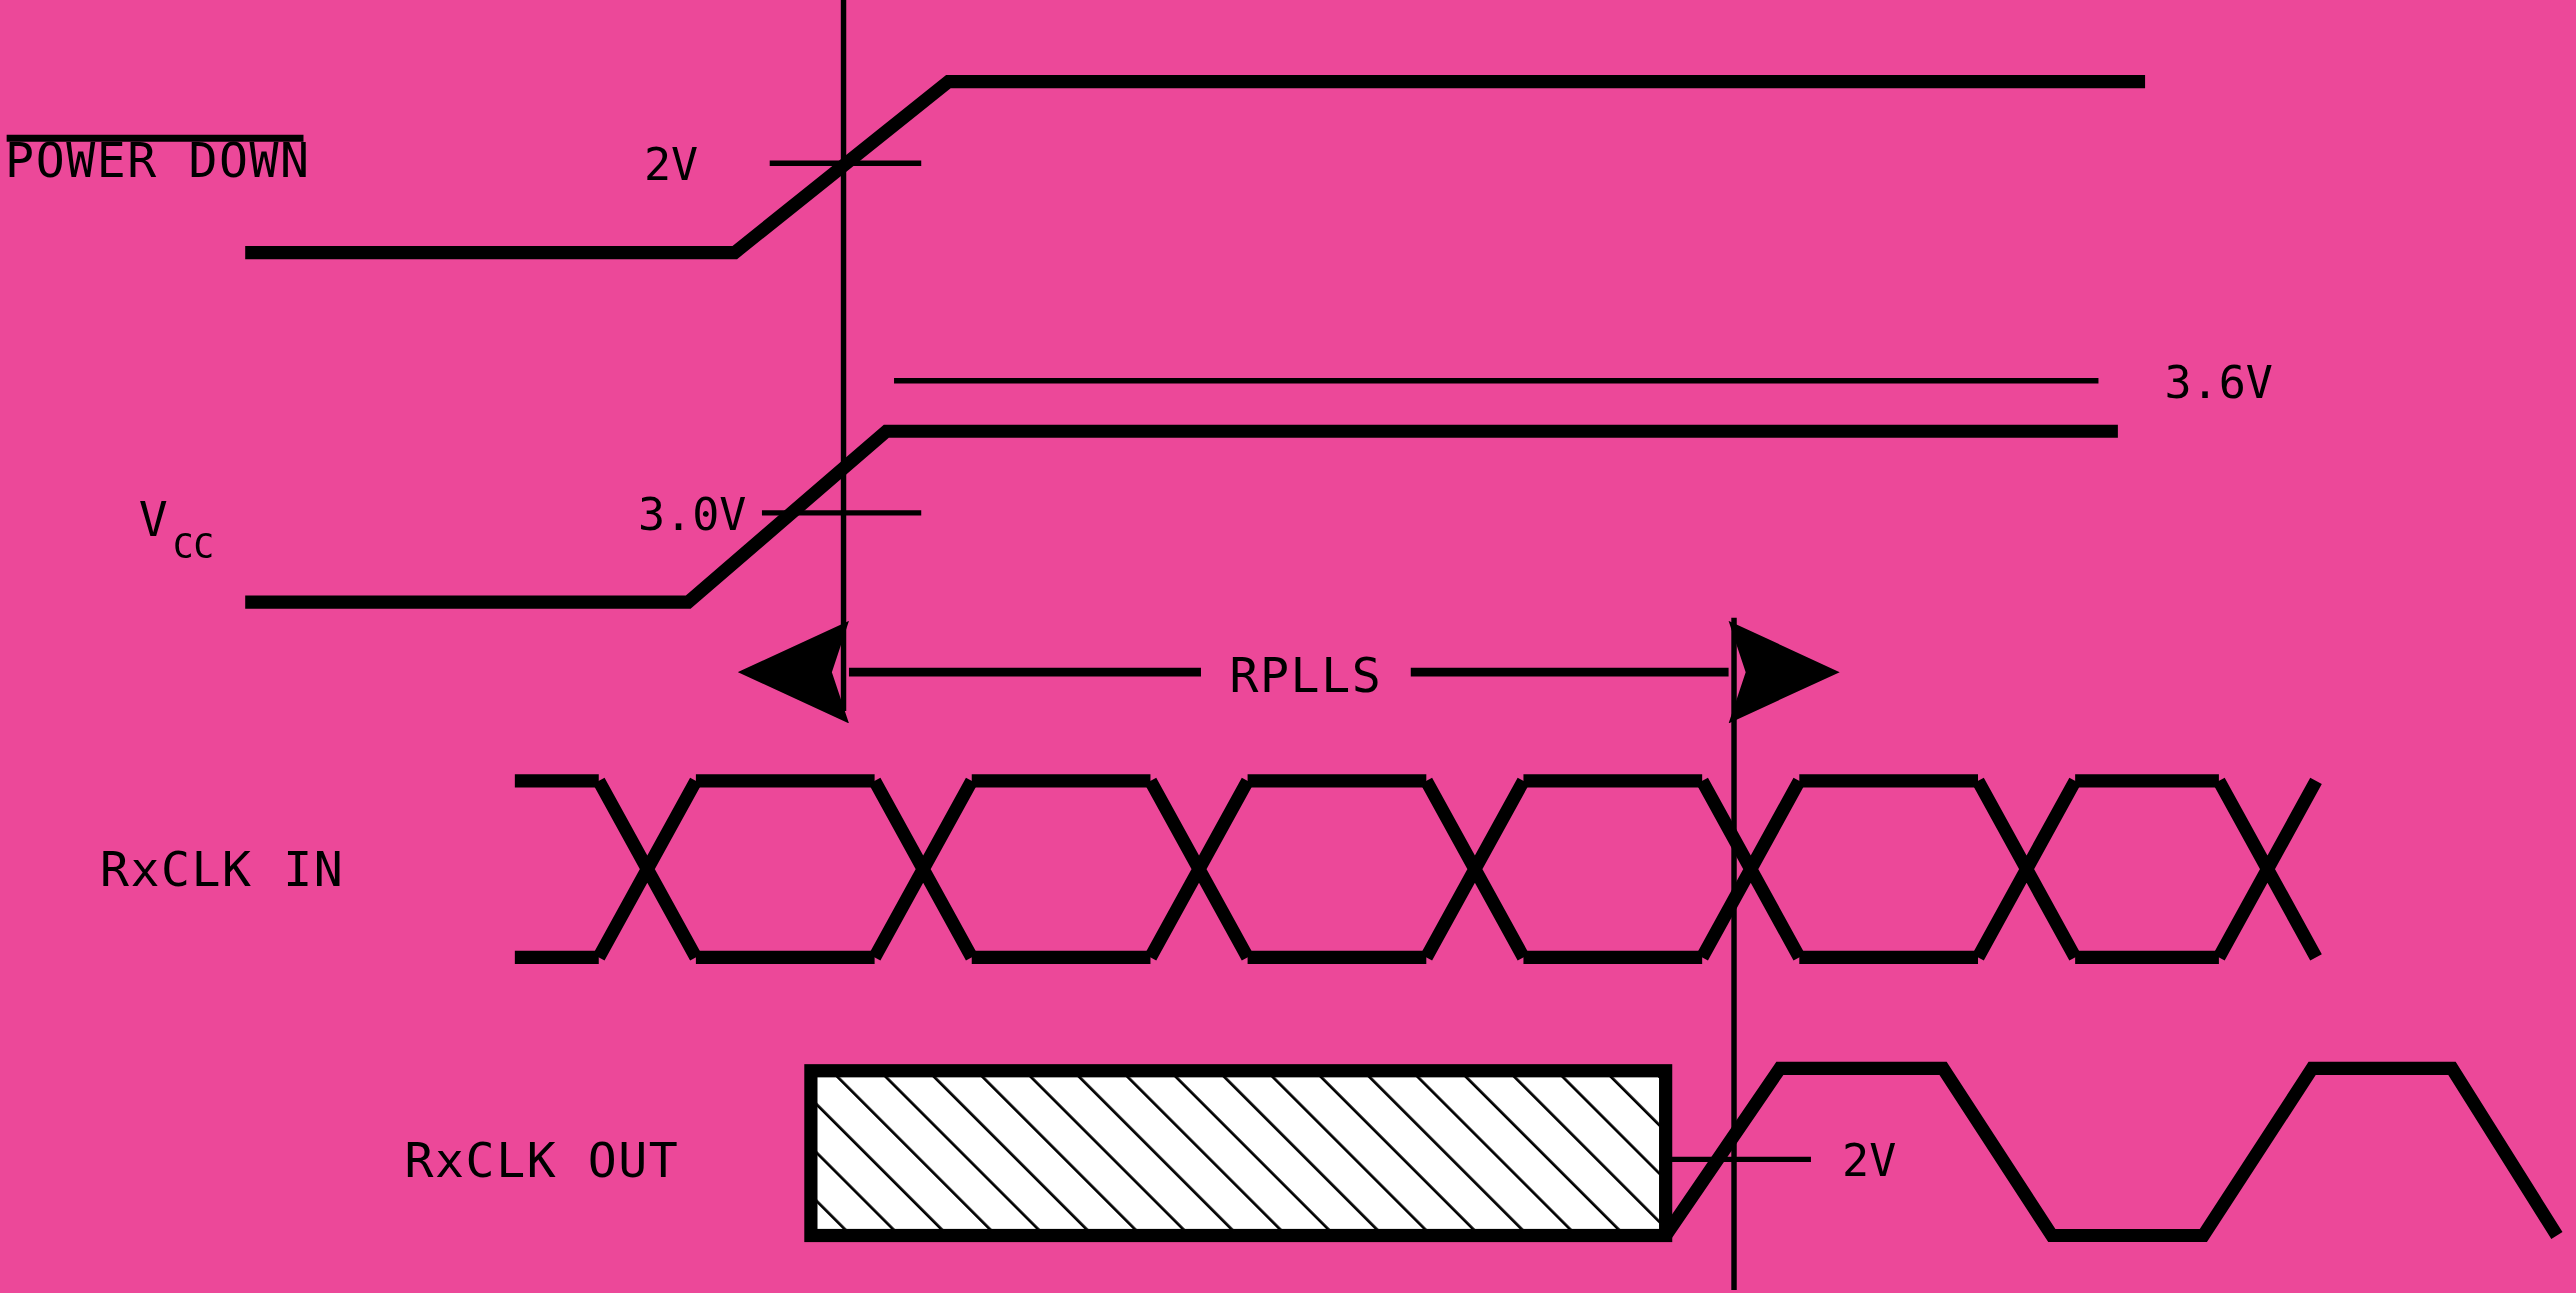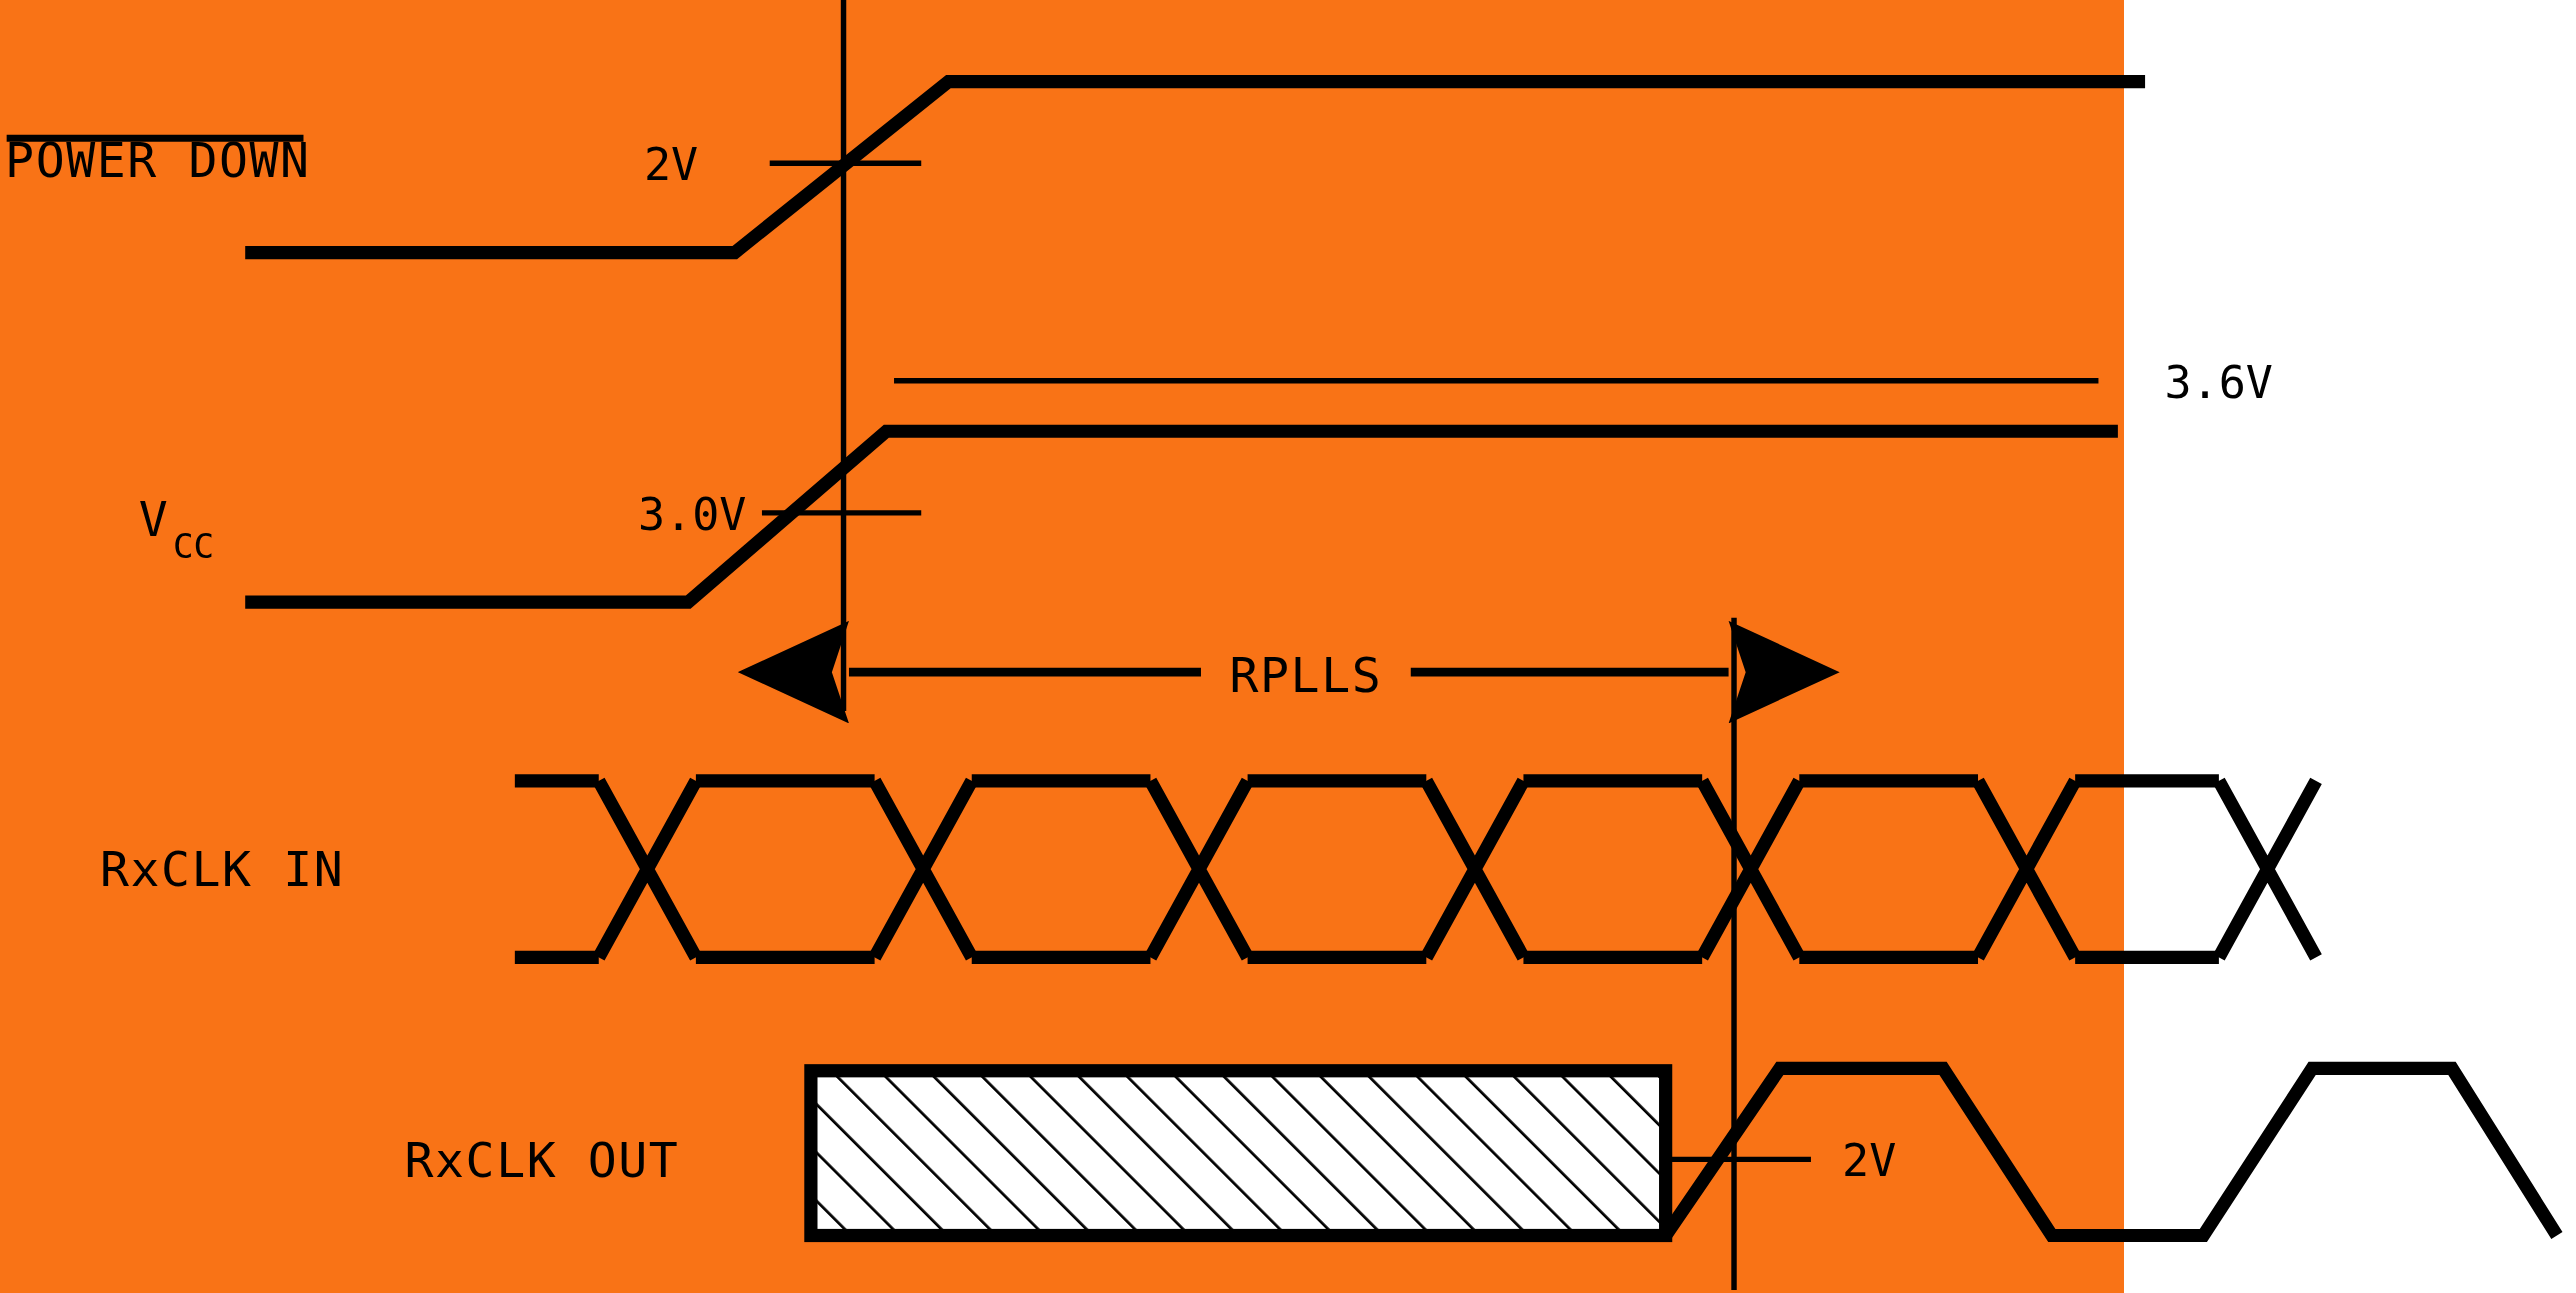--- a/index.html
+++ b/index.html
@@ -1,18 +1,18 @@
 <!DOCTYPE html>
 <html style="font-size:12.4px"><head>
 <meta charset="utf-8">
 <style>
   html,body{margin:0;padding:0;background:#ffffff;}
   body{width:2576px;height:1293px;overflow:hidden;
        font-family:"DejaVu Sans Mono","Liberation Mono",monospace;}
-  #stage{position:relative;width:2124px;height:1293px;background:#f97316;}
+  #stage{position:relative;width:2576px;height:1293px;background:#ec4899;}
   svg#diagram{position:absolute;left:0;top:0;width:2576px;height:1293px;}
   text{font-family:"DejaVu Sans Mono","Liberation Mono",monospace;fill:#000000;}
 </style>
 </head>
 <body>
 
 <div id="stage">
   <svg id="diagram" viewBox="0 0 3314 1664" xmlns="http://www.w3.org/2000/svg">
     <defs>
       <pattern id="hatch45" width="44" height="44" patternUnits="userSpaceOnUse" patternTransform="rotate(-45)">

